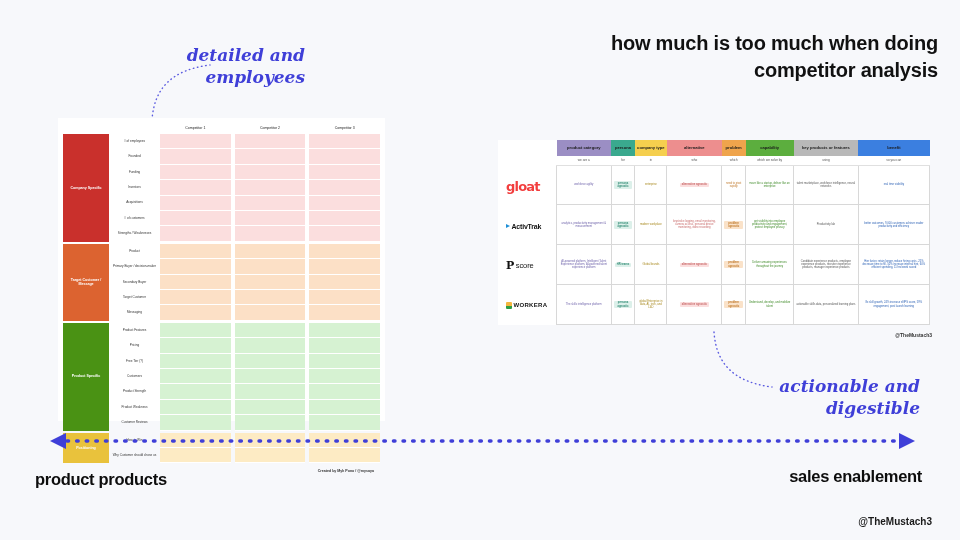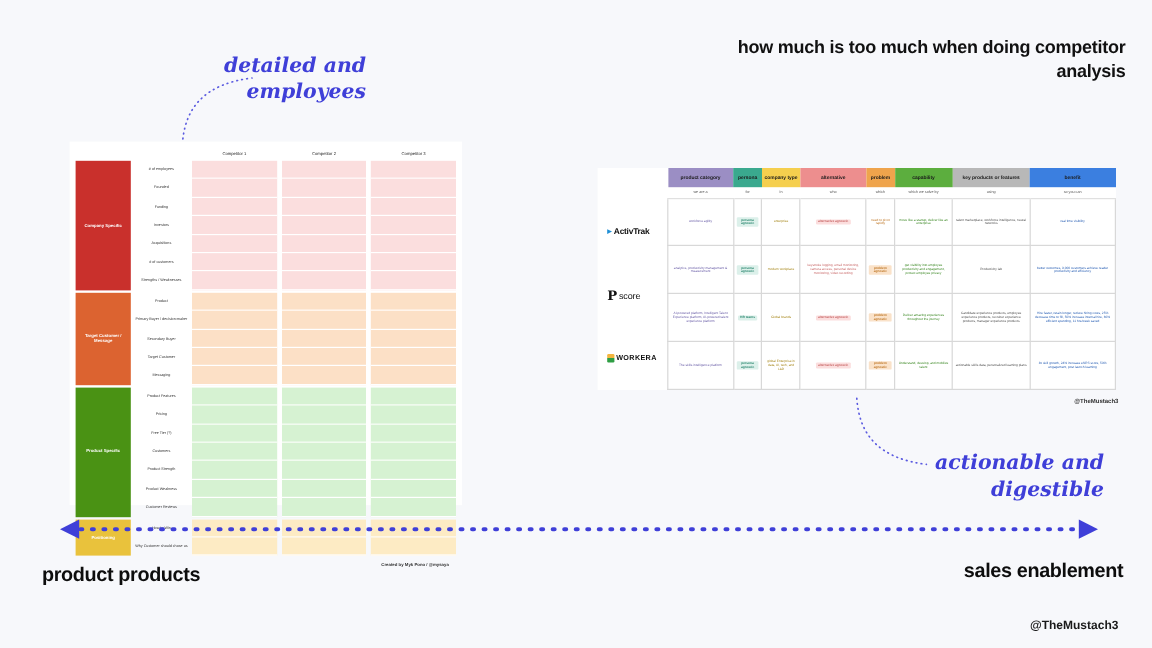--- a/index.html
+++ b/index.html
@@ -9,21 +9,21 @@
     font-family: "Liberation Sans", sans-serif;
     position: relative;
     overflow: hidden;
   }
 
   
   .headline {
     position: absolute;
     left: 608px; top: 30px; width: 330px;
     text-align: right;
-    font-size: 15px;
+    font-size: 20px;
     font-weight: bold;
     line-height: 1.35;
     color: #111;
     letter-spacing: -0.2px;
   }
 
   
   .annot {
     position: absolute;
     font-family: "DejaVu Serif", serif;
@@ -193,21 +193,21 @@
   
   .axis { position: absolute; left: 50px; top: 432px; width: 865px; height: 18px; }
   .axis-label {
     position: absolute;
     font-size: 16.5px;
     font-weight: bold;
     color: #0d0d0d;
     letter-spacing: -0.3px;
   }
   .axis-label-left { left: 35px; top: 470px; }
-  .axis-label-right { right: 24px; top: 467px; }
+  .axis-label-right { right: 38px; top: 467px; }
 
   .watermark {
     position: absolute;
     right: 28px; bottom: 13px;
     font-size: 10px;
     font-weight: bold;
     color: #1a1a1a;
   }
 </style>
 </head>
@@ -373,20 +373,23 @@
         </div>
       </div>
     </div>
   <div class="caf-credit">Created by Myk Pono / @mysaya</div>
 </div>
 
 <div class="matrix">
   <div class="matrix-inner">
     <div class="logo-col" id="logo-col">
         <div class="logo-cell">
+          <span class="lg-gloat">gloat</span>
+        </div>
+        <div class="logo-cell">
           <div class="lg-row">
             <span class="lg-tri"></span>
             <span class="lg-activtrak">ActivTrak</span>
           </div>
         </div>
         <div class="logo-cell">
           <div class="lg-row">
             <span class="lg-p">P</span>
             <span class="lg-phenom">score</span>
           </div>

